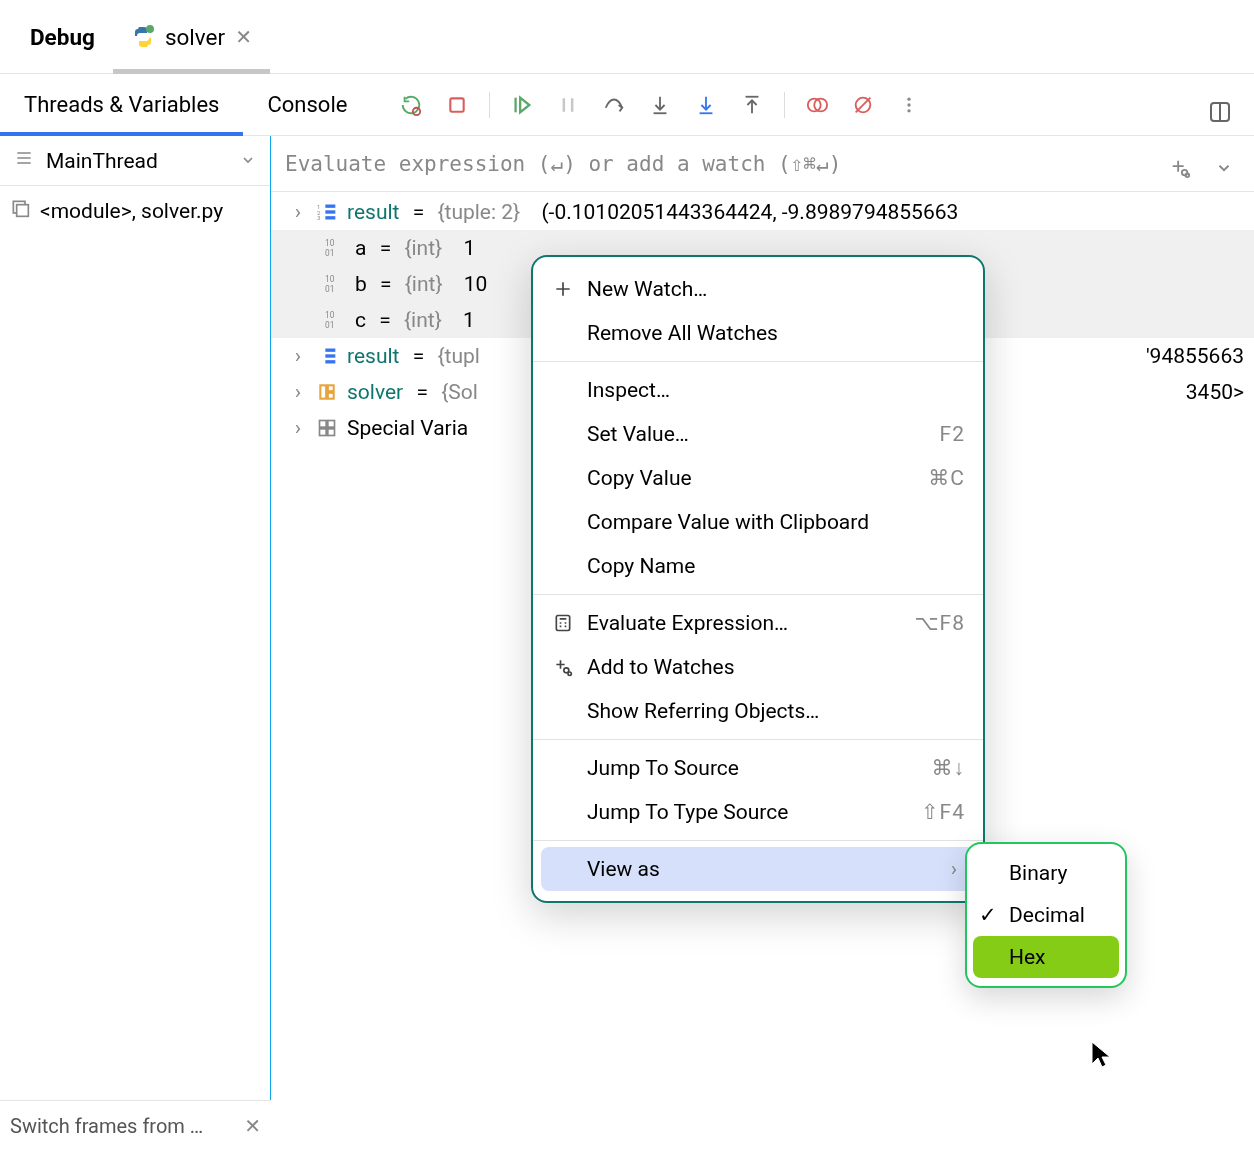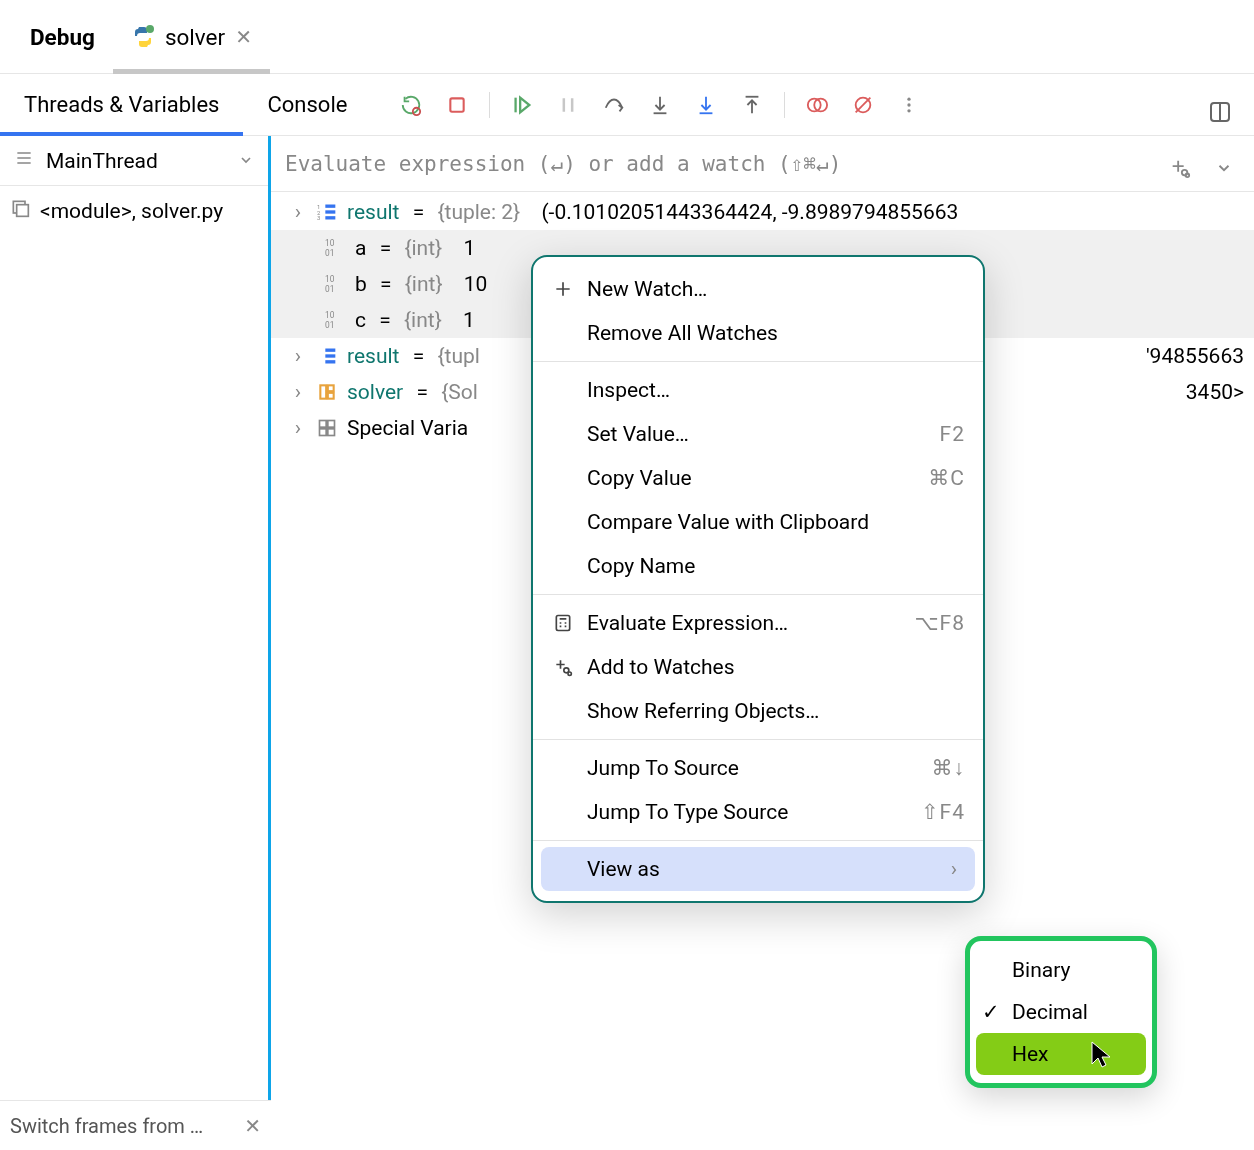--- a/index.html
+++ b/index.html
@@ -85,21 +85,21 @@
   right:14px; top:92px;
   width:40px; height:40px;
   display:flex;align-items:center;justify-content:center;
 }
 .main-area {
   display:flex;
   height: calc(100% - 74px - 62px - 50px);
 }
 .left-col {
   width: 271px;
-  border-right:3px solid #0ea5e9;
+  border-right:1px solid #0ea5e9;
   display:flex;
   flex-direction:column;
 }
 .thread-select {
   display:flex;
   align-items:center;
   gap:12px;
   padding:12px 14px;
   border-bottom:1px solid #e6e6e6;
   font-size:21px;
@@ -176,24 +176,24 @@
   border-radius:8px;
   margin:0 8px;
   padding-left:10px;
 }
 .cm-icon { width:24px;display:inline-flex;justify-content:center;color:#444; }
 .cm-label { flex:1; }
 .cm-short { color:#888; letter-spacing:1px; }
 .cm-sep { height:1px;background:#e2e2e2;margin:6px 0; }
 .submenu {
   position:absolute;
-  top:936px; left:965px;
-  width:192px;
+  top:842px; left:965px;
+  width:162px;
   background:#fff;
-  border:5px solid #22c55e;
+  border:2px solid #22c55e;
   border-radius:16px;
   box-shadow:0 10px 30px rgba(0,0,0,0.16);
   padding:8px 0;
   font-size:21px;
 }
 .sm-item { display:flex;align-items:center;padding:8px 12px; gap:10px; min-height:42px;}
 .sm-item.selected { background:#84cc16; border-radius:8px; margin:0 6px; padding-left:6px;}
 .check { width:20px; }
 .cursor {
   position:absolute;

